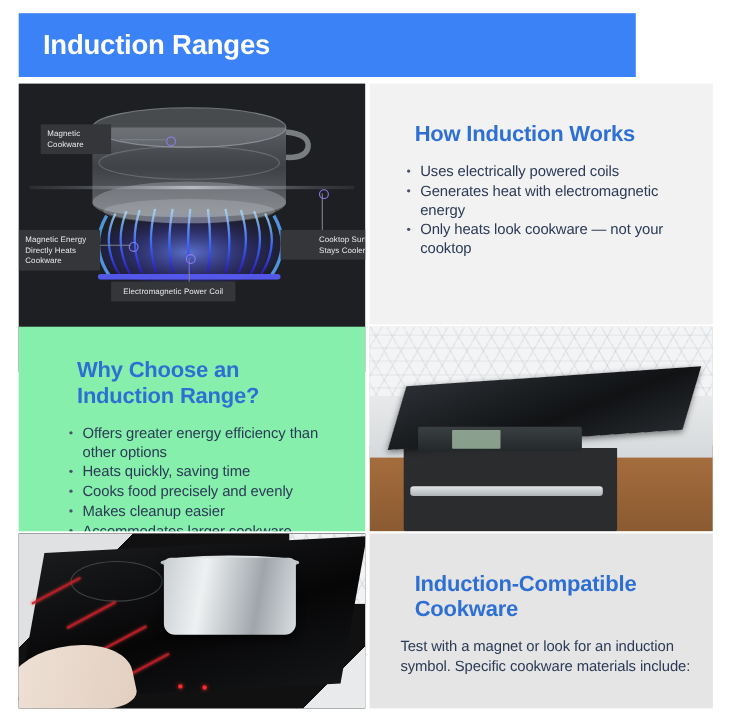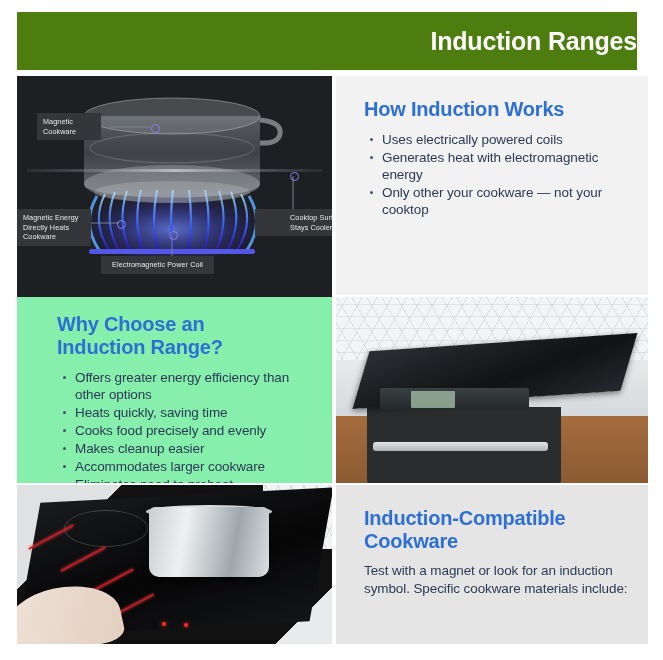--- a/index.html
+++ b/index.html
@@ -6,23 +6,23 @@
   body{
     width:663px;height:660px;
     background:#ffffff;
     font-family:"Liberation Sans", sans-serif;
     overflow:hidden;
   }
   .page{position:relative;width:663px;height:660px;background:#fff;}
 
   
   .header{
-    position:absolute;left:17px;top:12px;width:620px;height:58px;
-    background:#4d7c0f;
-    display:flex;align-items:center;justify-content:flex-end;
+    position:absolute;left:17px;top:12px;width:561px;height:58px;
+    background:#3b82f6;
+    display:flex;align-items:center;
   }
   .header-title{
     color:#ffffff;font-size:25px;font-weight:bold;
     letter-spacing:-0.2px;padding-left:22px;
   }
 
   
   .panel{position:absolute;overflow:hidden;}
 
   
@@ -48,21 +48,21 @@
     left:17px;top:485px;width:315px;height:159px;
     background:#1b1b1d;
   }
   .cookware{
     left:336px;top:485px;width:312px;height:159px;
     background:#e5e5e5;
   }
 
   
   h2.sect{
-    margin:0;color:#2E6FD4;font-weight:bold;
+    margin:13px;color:#2E6FD4;font-weight:bold;
     font-size:20px;line-height:23px;letter-spacing:-0.2px;
   }
   .txt-pad{padding:22px 20px 0 28px;}
   .txt-pad-left{padding:16px 20px 0 40px;}
 
   ul.bul{
     margin:10px 0 0 0;padding:0 0 0 18px;
     list-style:none;
   }
   ul.bul li{
@@ -235,21 +235,21 @@
       <div class="lbl" style="left:84px;top:180px;width:101px;text-align:center;">Electromagnetic Power Coil</div>
     </div>
   </div>
 
   <div class="panel how">
     <div class="txt-pad">
       <h2 class="sect">How Induction Works</h2>
       <ul class="bul">
         <li>Uses electrically powered coils</li>
         <li>Generates heat with electromagnetic energy</li>
-        <li>Only other your cookware — not your cooktop</li>
+        <li>Only heats look cookware — not your cooktop</li>
       </ul>
     </div>
   </div>
 
   <div class="panel why">
     <div class="txt-pad-left">
       <h2 class="sect">
         <span>Why Choose an</span><br>
         <span>Induction Range?</span>
       </h2>

